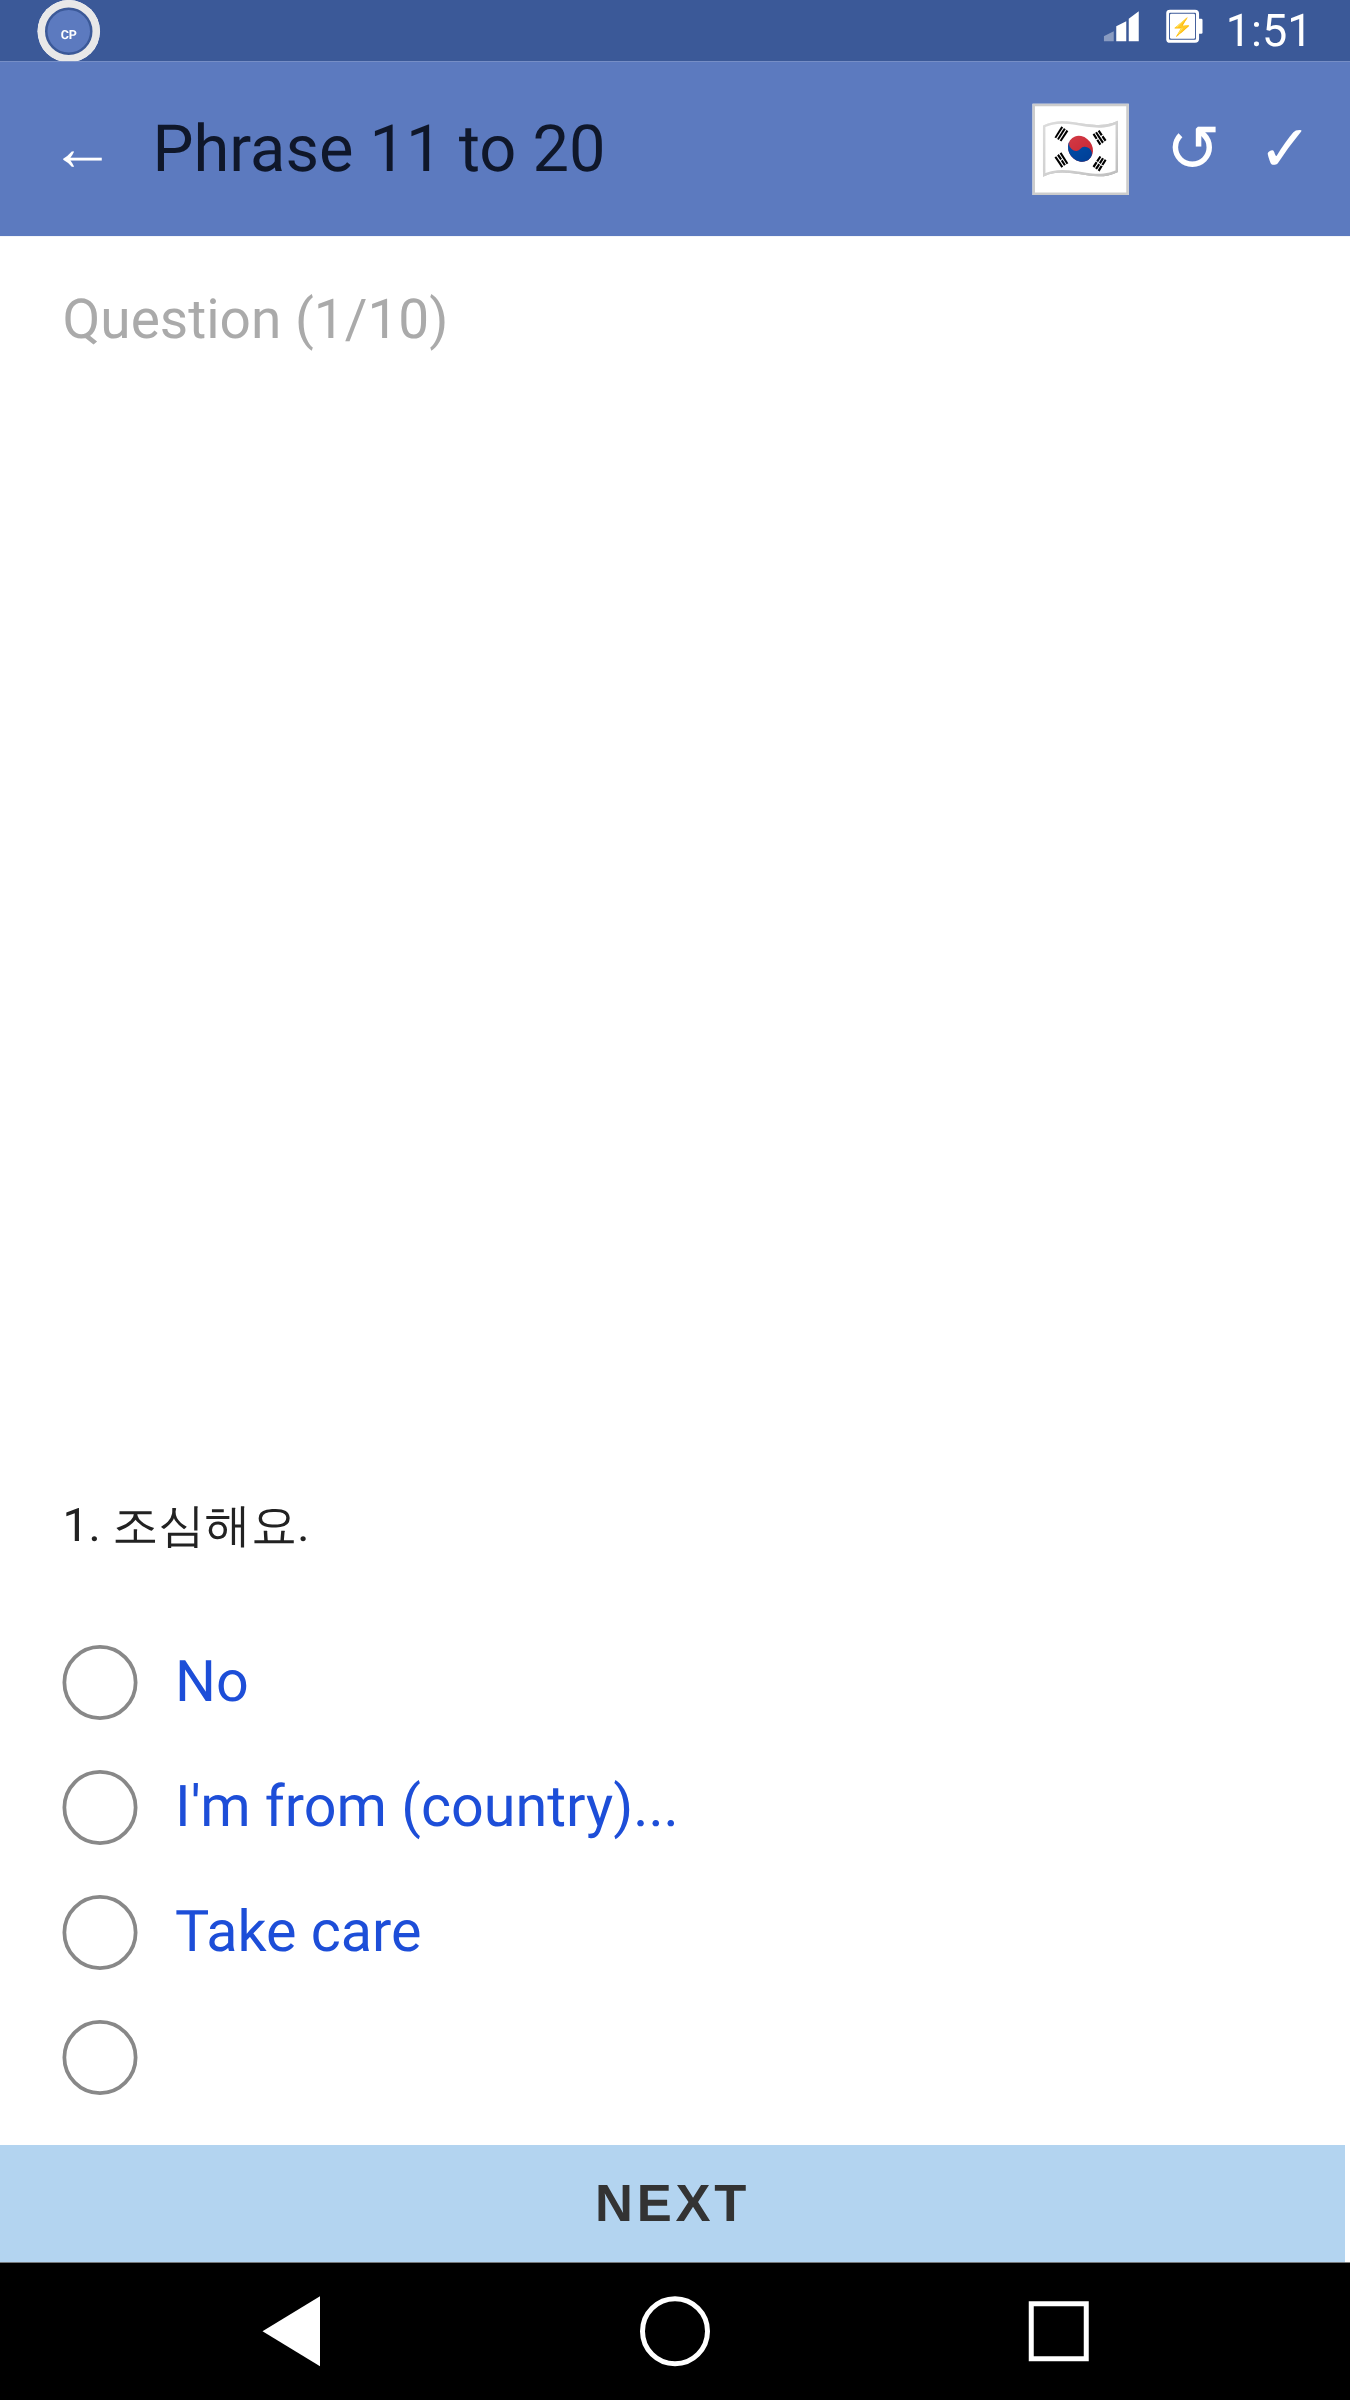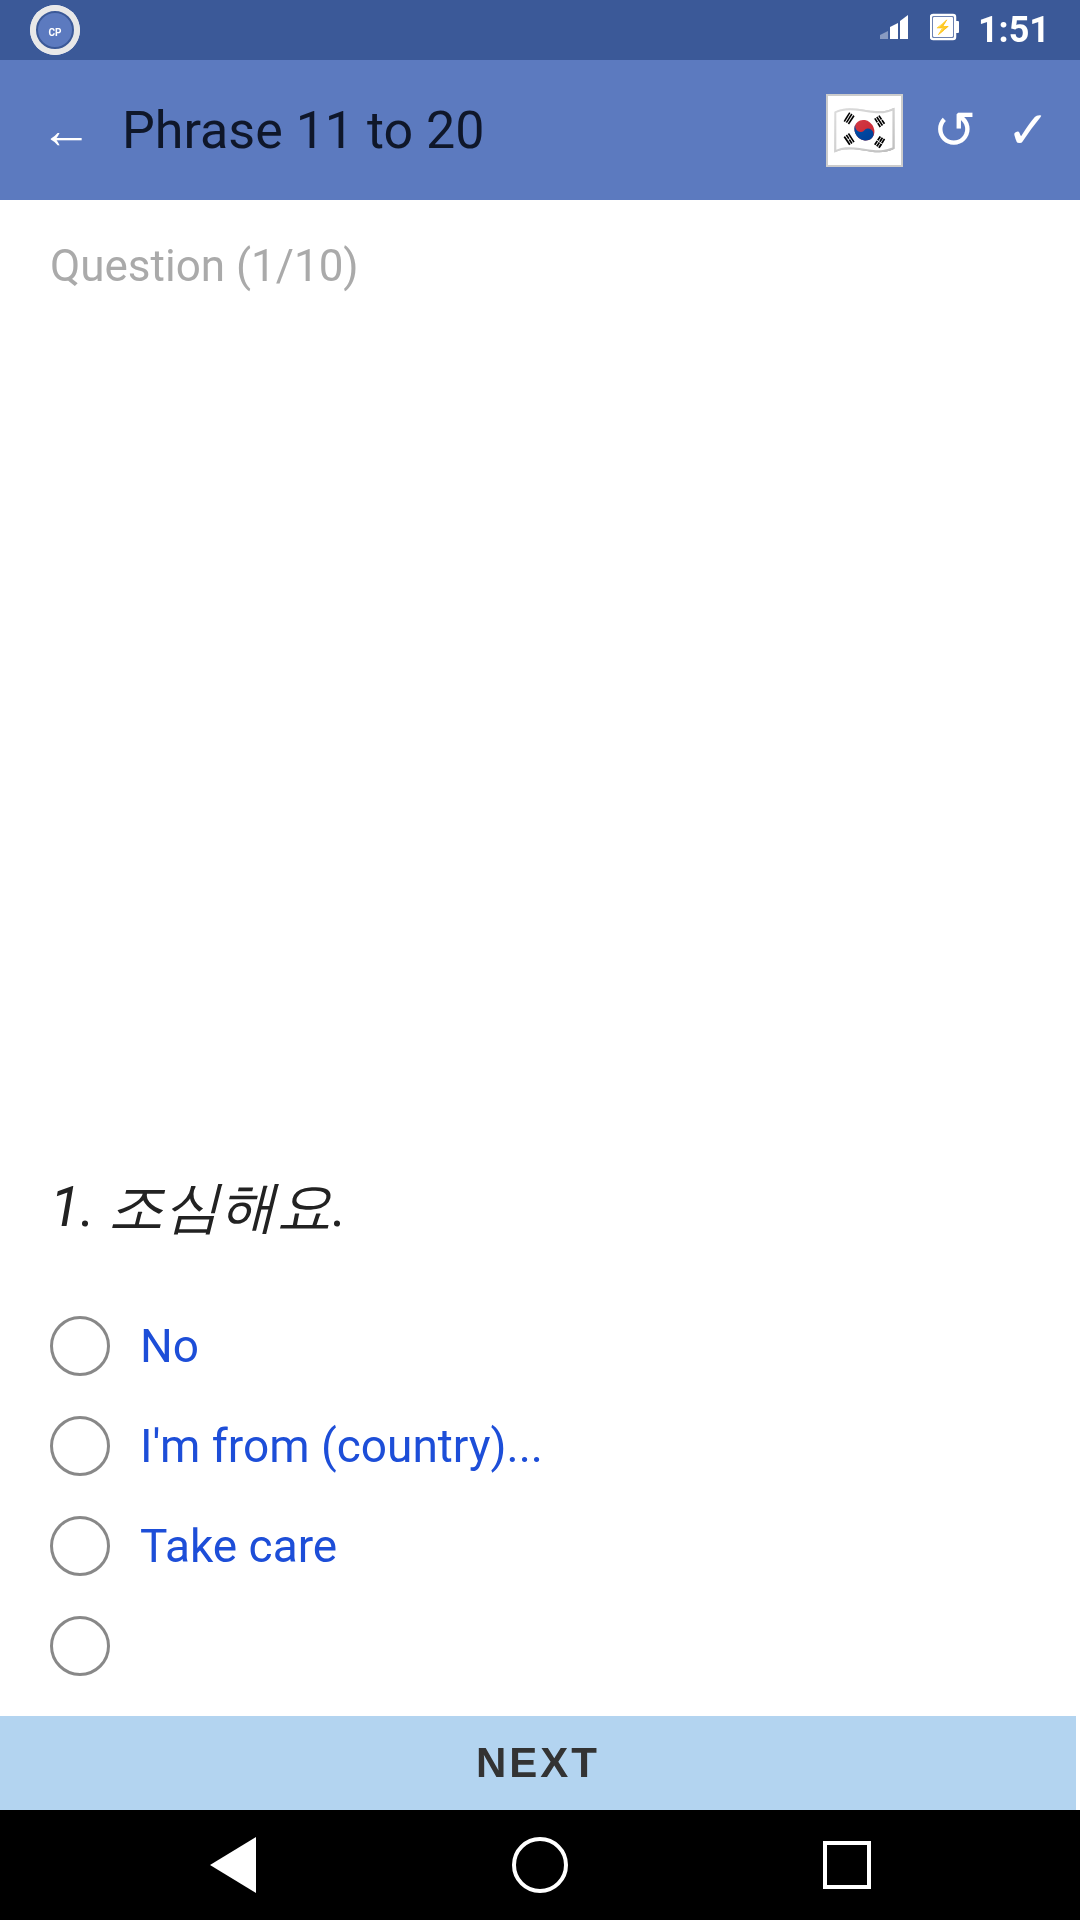--- a/index.html
+++ b/index.html
@@ -15,21 +15,21 @@
       font-family: 'Roboto', Arial, sans-serif;
       background: #f5f5f5;
       overflow: hidden;
       display: flex;
       flex-direction: column;
     }
 
     
     .status-bar {
       background: #3b5998;
-      height: 60px;
+      height: 49px;
       display: flex;
       align-items: center;
       justify-content: flex-end;
       padding: 0 30px;
       gap: 20px;
     }
 
     .status-bar-icons {
       display: flex;
       align-items: center;
@@ -42,21 +42,21 @@
     }
 
     .battery-icon {
       color: white;
       font-size: 28px;
     }
 
     .time-text {
       color: white;
       font-size: 36px;
-      font-weight: 700;
+      font-weight: 400;
     }
 
     
     .app-bar {
       background: #5c7abf;
       height: 140px;
       display: flex;
       align-items: center;
       padding: 0 30px;
       gap: 20px;
@@ -120,25 +120,24 @@
       color: #aaaaaa;
       font-weight: 400;
       margin-bottom: 20px;
     }
 
     .question-spacer {
       flex: 1;
     }
 
     .phrase-text {
-      font-size: 56px;
+      font-size: 37px;
       color: #222222;
       margin-bottom: 60px;
       font-weight: 400;
-      font-style: italic;
     }
 
     .options-list {
       display: flex;
       flex-direction: column;
       gap: 20px;
       margin-bottom: 30px;
     }
 
     .option-item {

